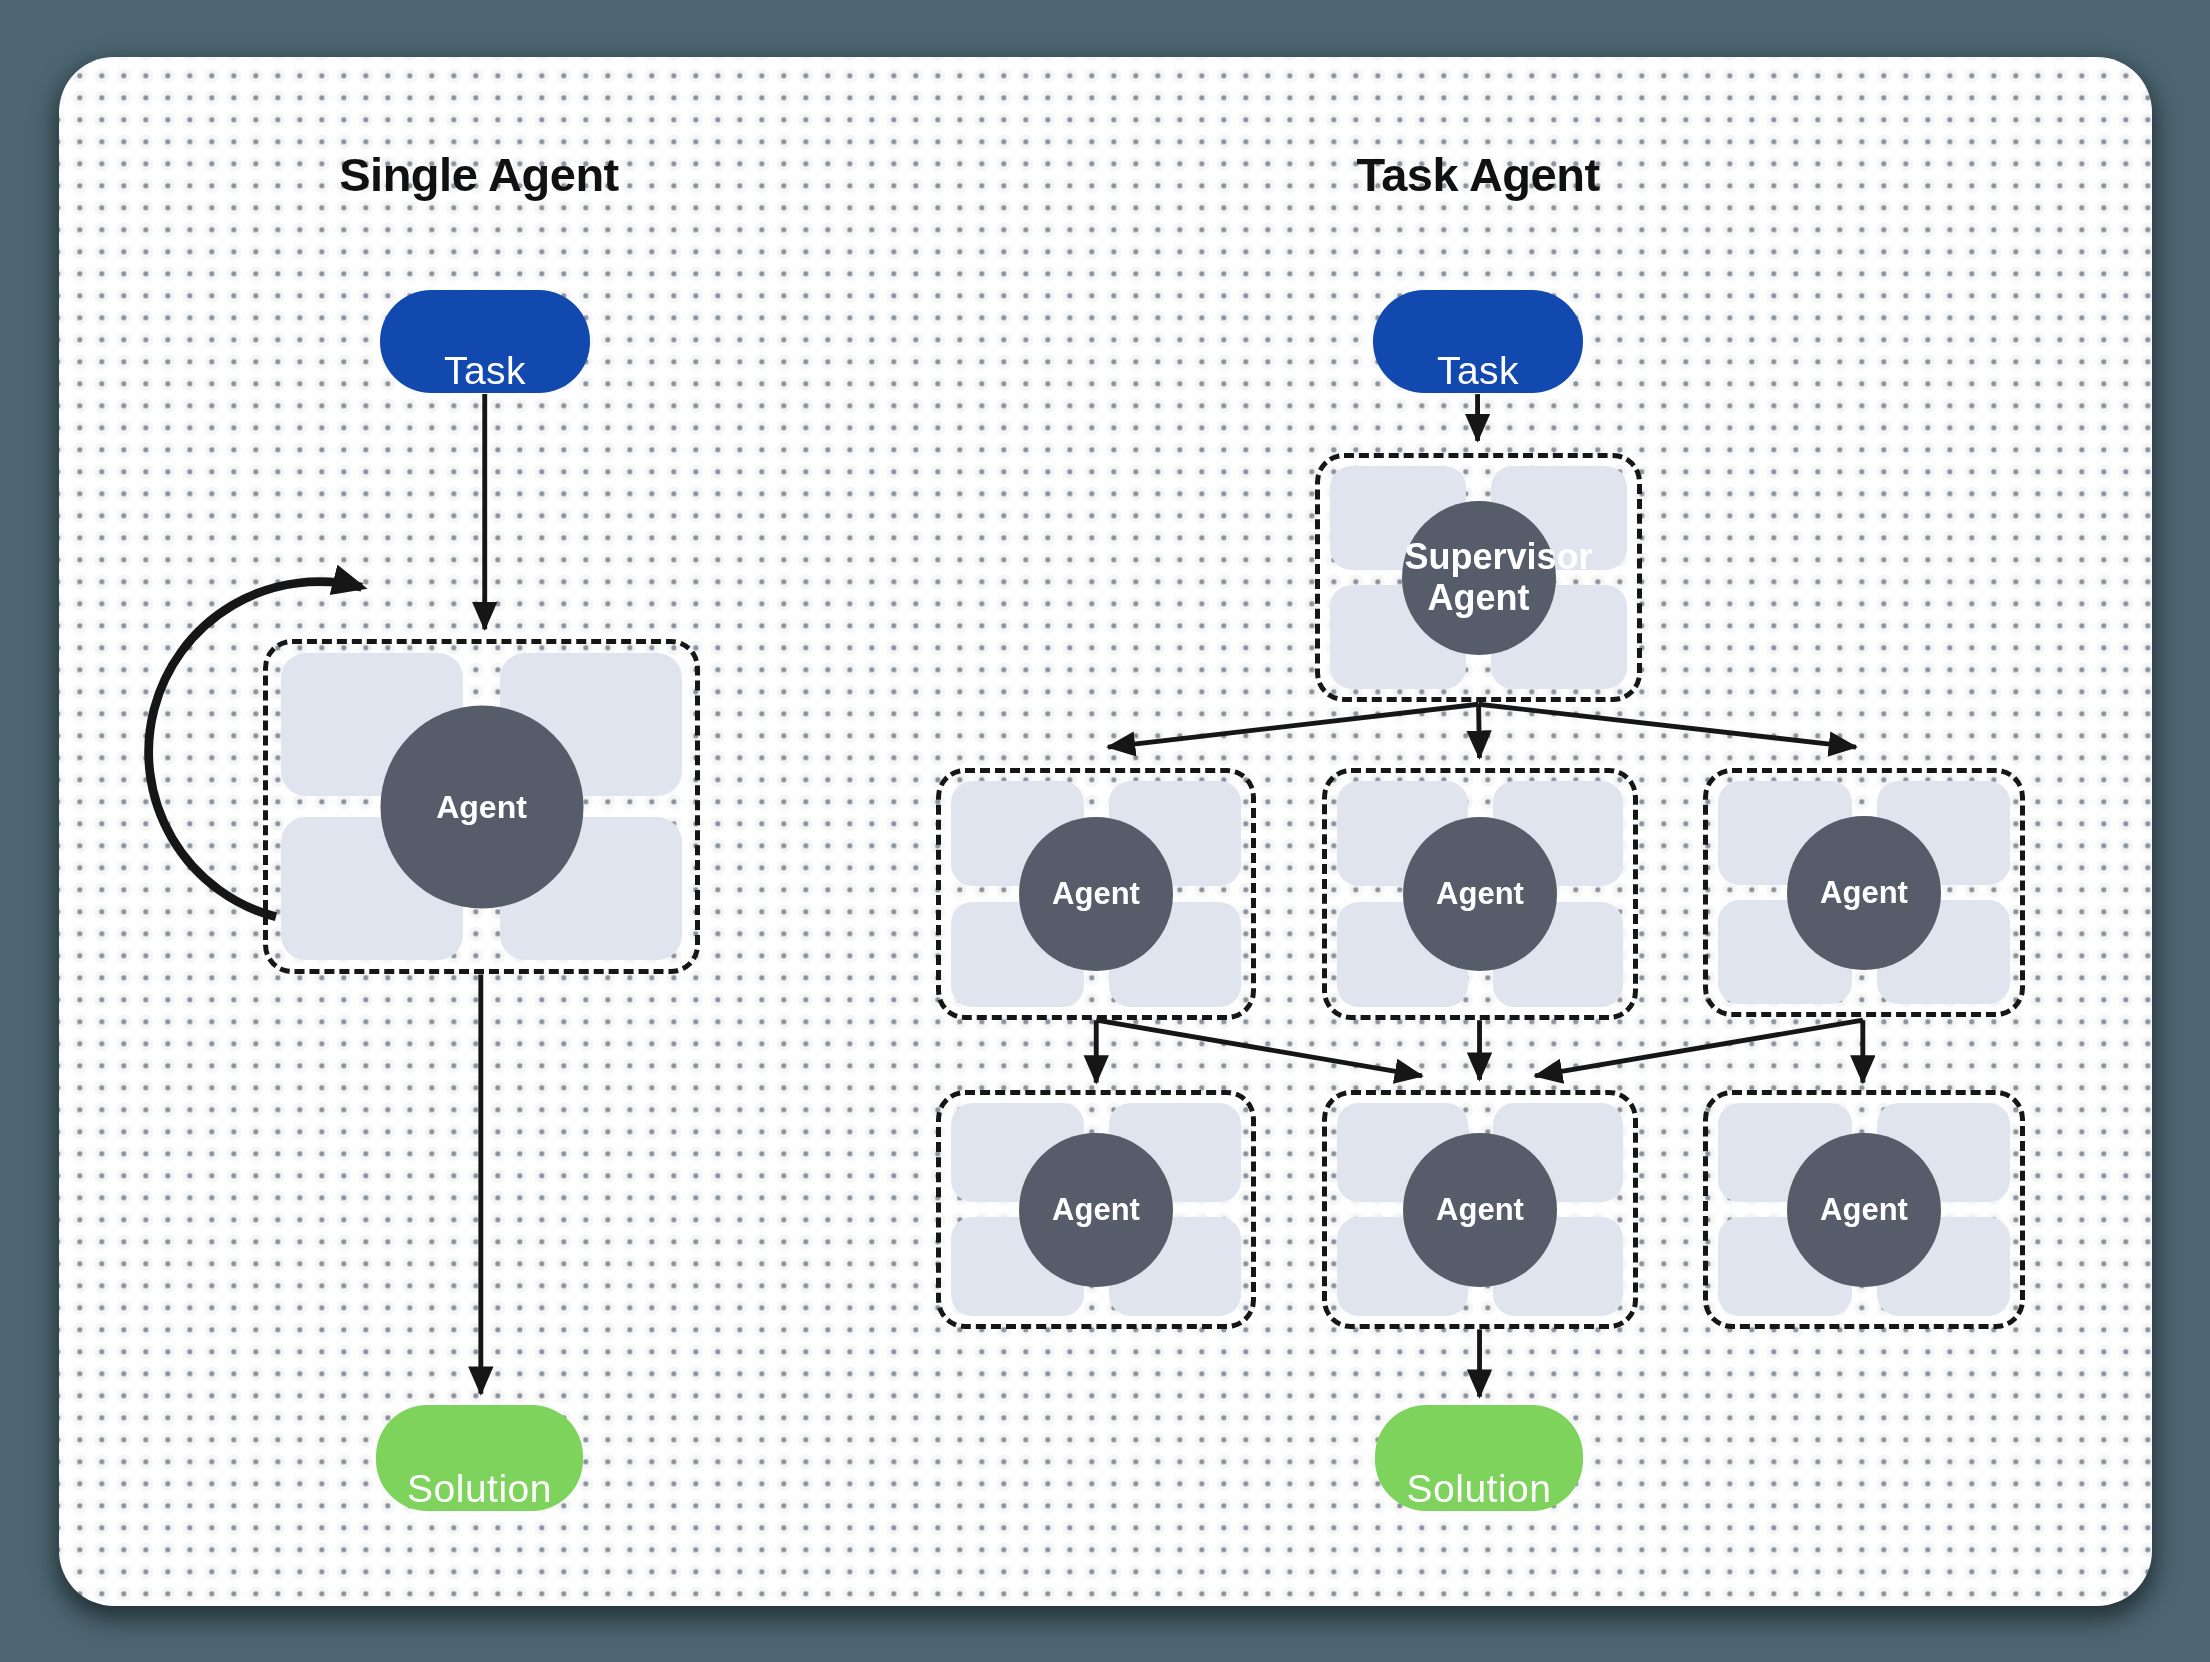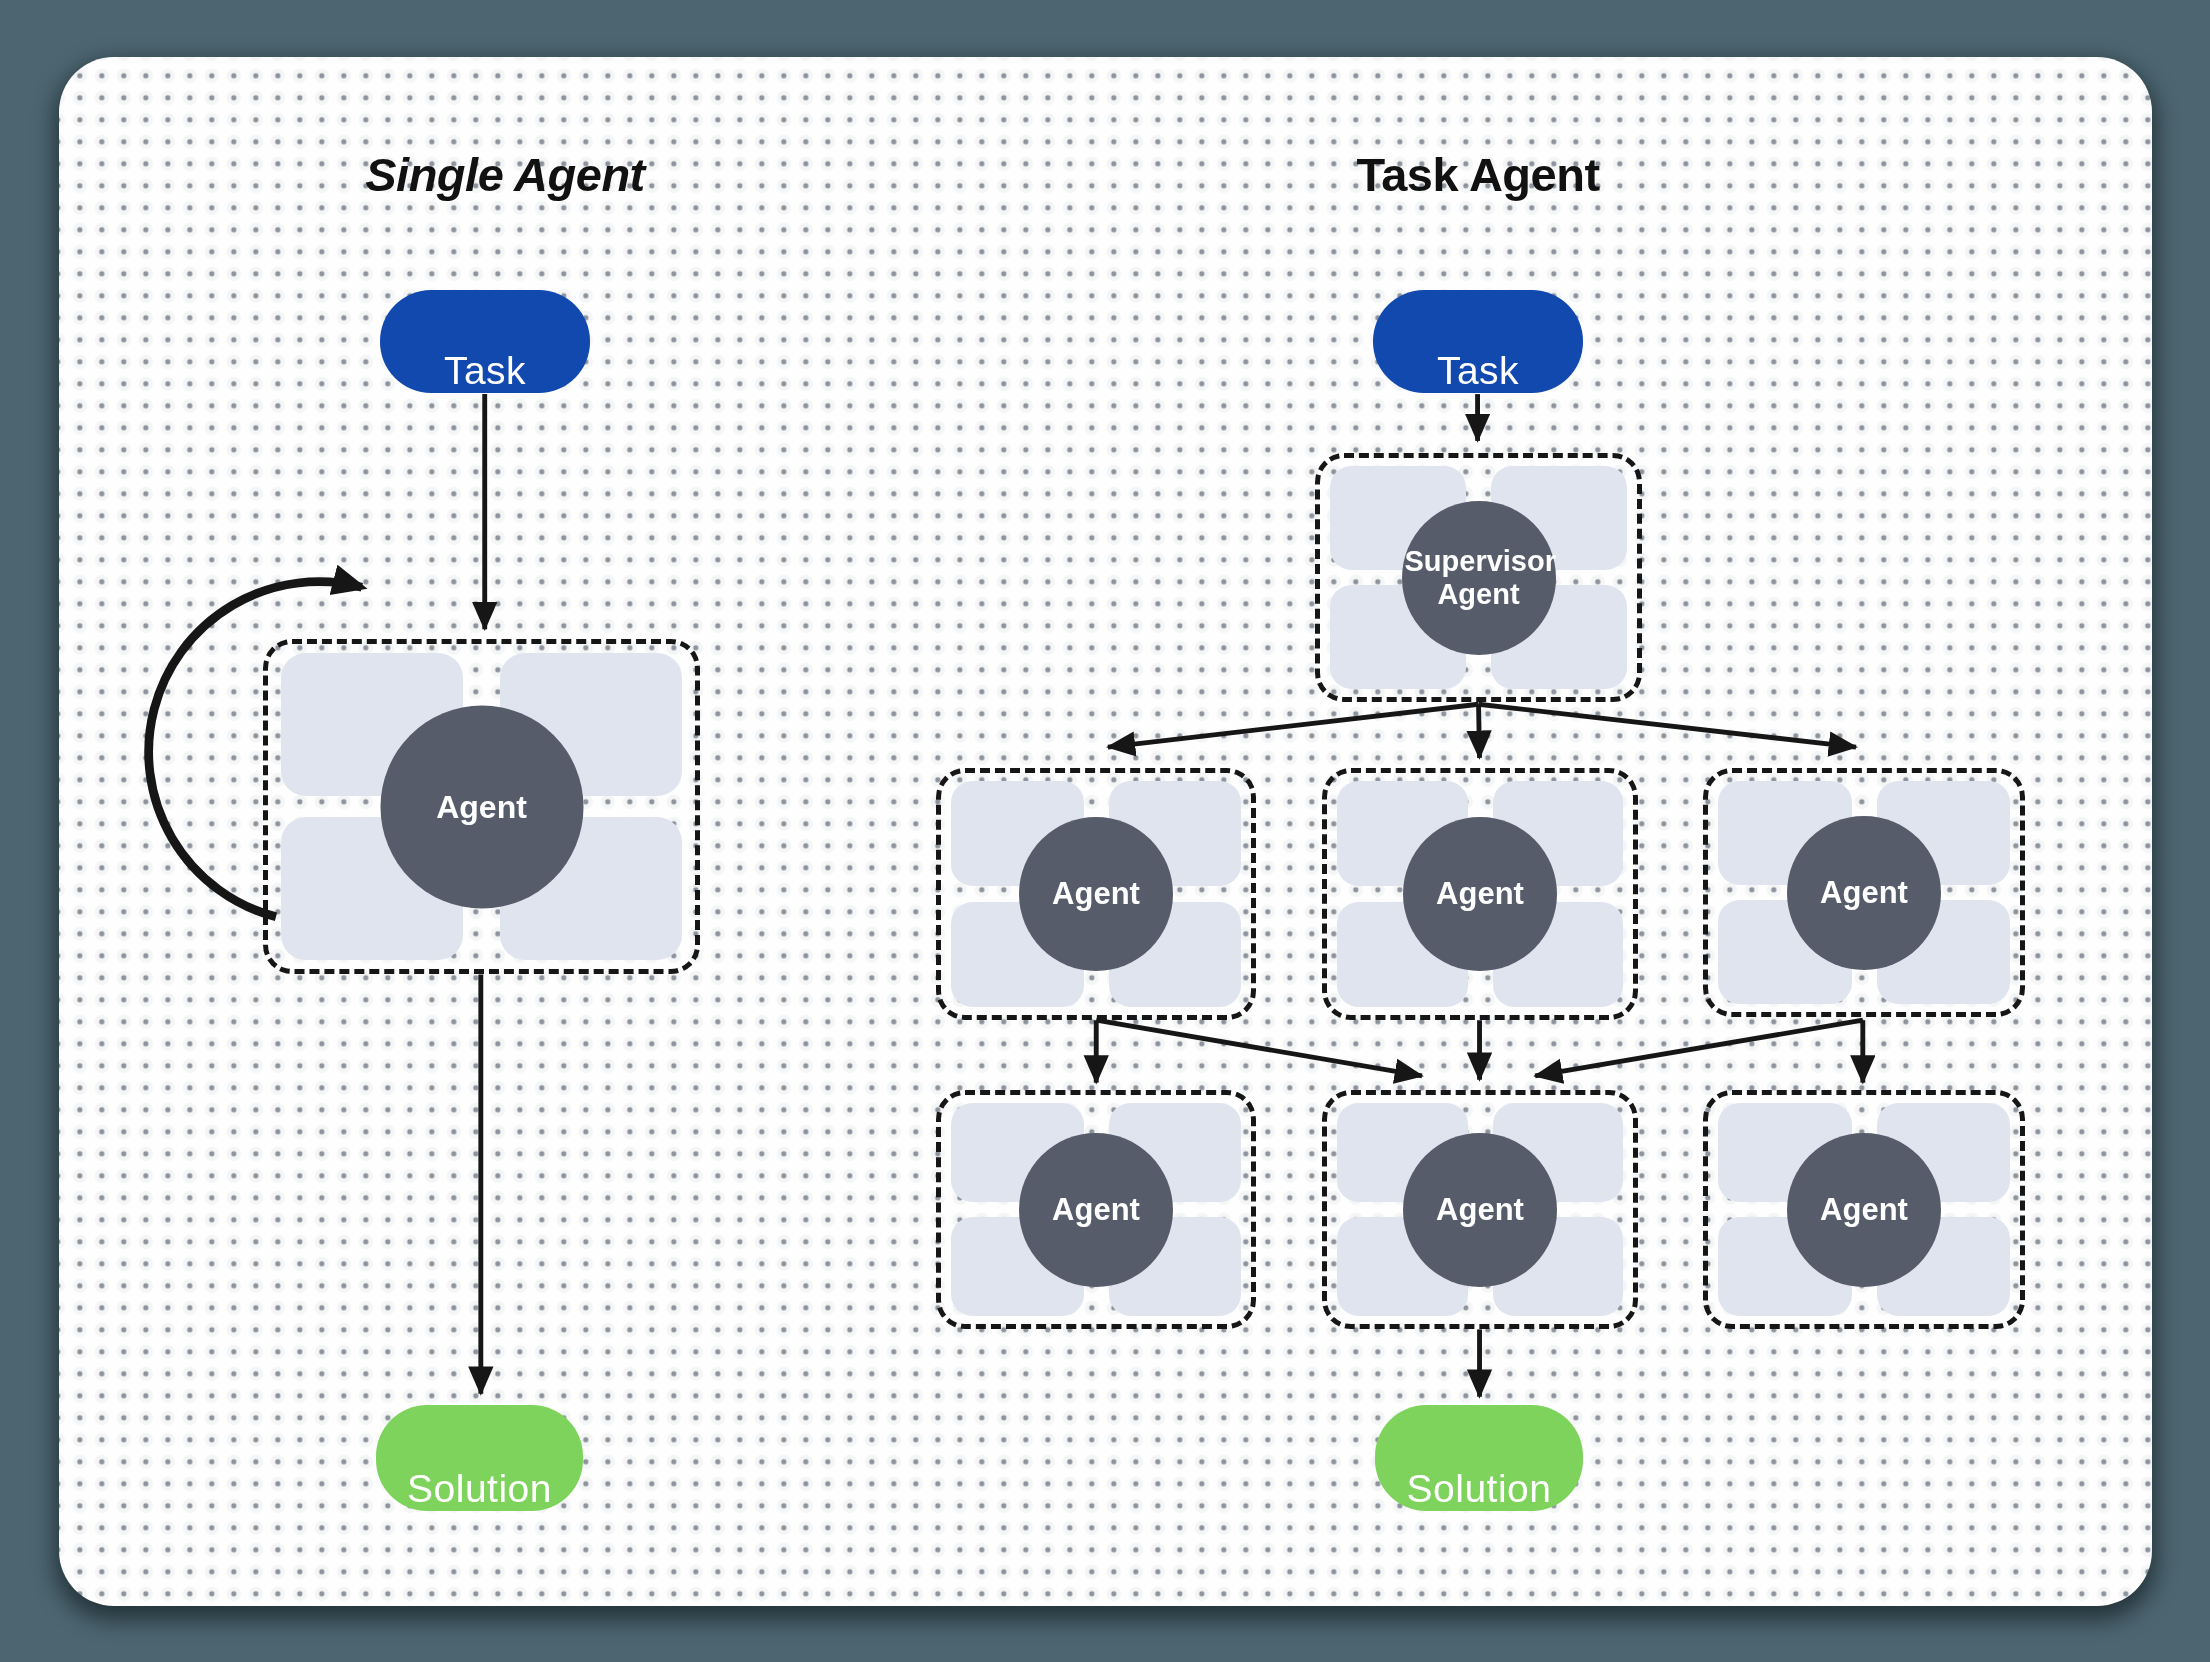--- a/index.html
+++ b/index.html
@@ -92,21 +92,21 @@
     display:flex;
     align-items:center;
     justify-content:center;
     text-align:center;
     color:#ffffff;
     font-weight:700;
   }
   .agent-box.big .agent-circle{width:203px;height:203px;font-size:32px;}
   .agent-box.small .agent-circle{width:154px;height:154px;font-size:31px;}
   .agent-circle .label{display:block;}
-  .agent-circle .label.wrap{width:148px;font-size:29px;line-height:1.12;}
+  .agent-circle .label.wrap{width:148px;font-size:36px;line-height:1.12;}
 </style>
 </head>
 <body>
 
 <div class="card"></div>
 
 <svg class="connectors" viewBox="0 0 2267 1705">
   <defs>
     <marker id="arrow" markerUnits="userSpaceOnUse" markerWidth="34" markerHeight="28" refX="28" refY="13" orient="auto">
       <path class="connector-fill" d="M0,0 L30,13 L0,26 Z"></path>
@@ -125,21 +125,21 @@
   <path class="connector" d="M 1516 722 L 1517 777" marker-end="url(#arrow)"></path>
   <path class="connector" d="M 1516 722 L 1903 766" marker-end="url(#arrow)"></path>
   <path class="connector" d="M 1124 1046 L 1124 1110" marker-end="url(#arrow)"></path>
   <path class="connector" d="M 1124 1046 L 1458 1103" marker-end="url(#arrow)"></path>
   <path class="connector" d="M 1517 1046 L 1517 1107" marker-end="url(#arrow)"></path>
   <path class="connector" d="M 1910 1046 L 1574 1103" marker-end="url(#arrow)"></path>
   <path class="connector" d="M 1910 1046 L 1910 1110" marker-end="url(#arrow)"></path>
   <path class="connector" d="M 1517 1363 L 1517 1432" marker-end="url(#arrow)"></path>
 </svg>
 
-<div class="diagram-title" style="left:505px;top:174px;font-style:italic;">Single Agent</div>
+<div class="diagram-title" style="left:479px;top:174px;">Single Agent</div>
 
 <div class="pill task" style="left:380px;top:290px;width:210px;height:103px;">
   <span>Task</span>
 </div>
 
 <div class="agent-box big" style="left:263px;top:639px;width:437px;height:335px;">
   <div class="box-tiles">
     <div class="tile"></div>
     <div class="tile"></div>
     <div class="tile"></div>

